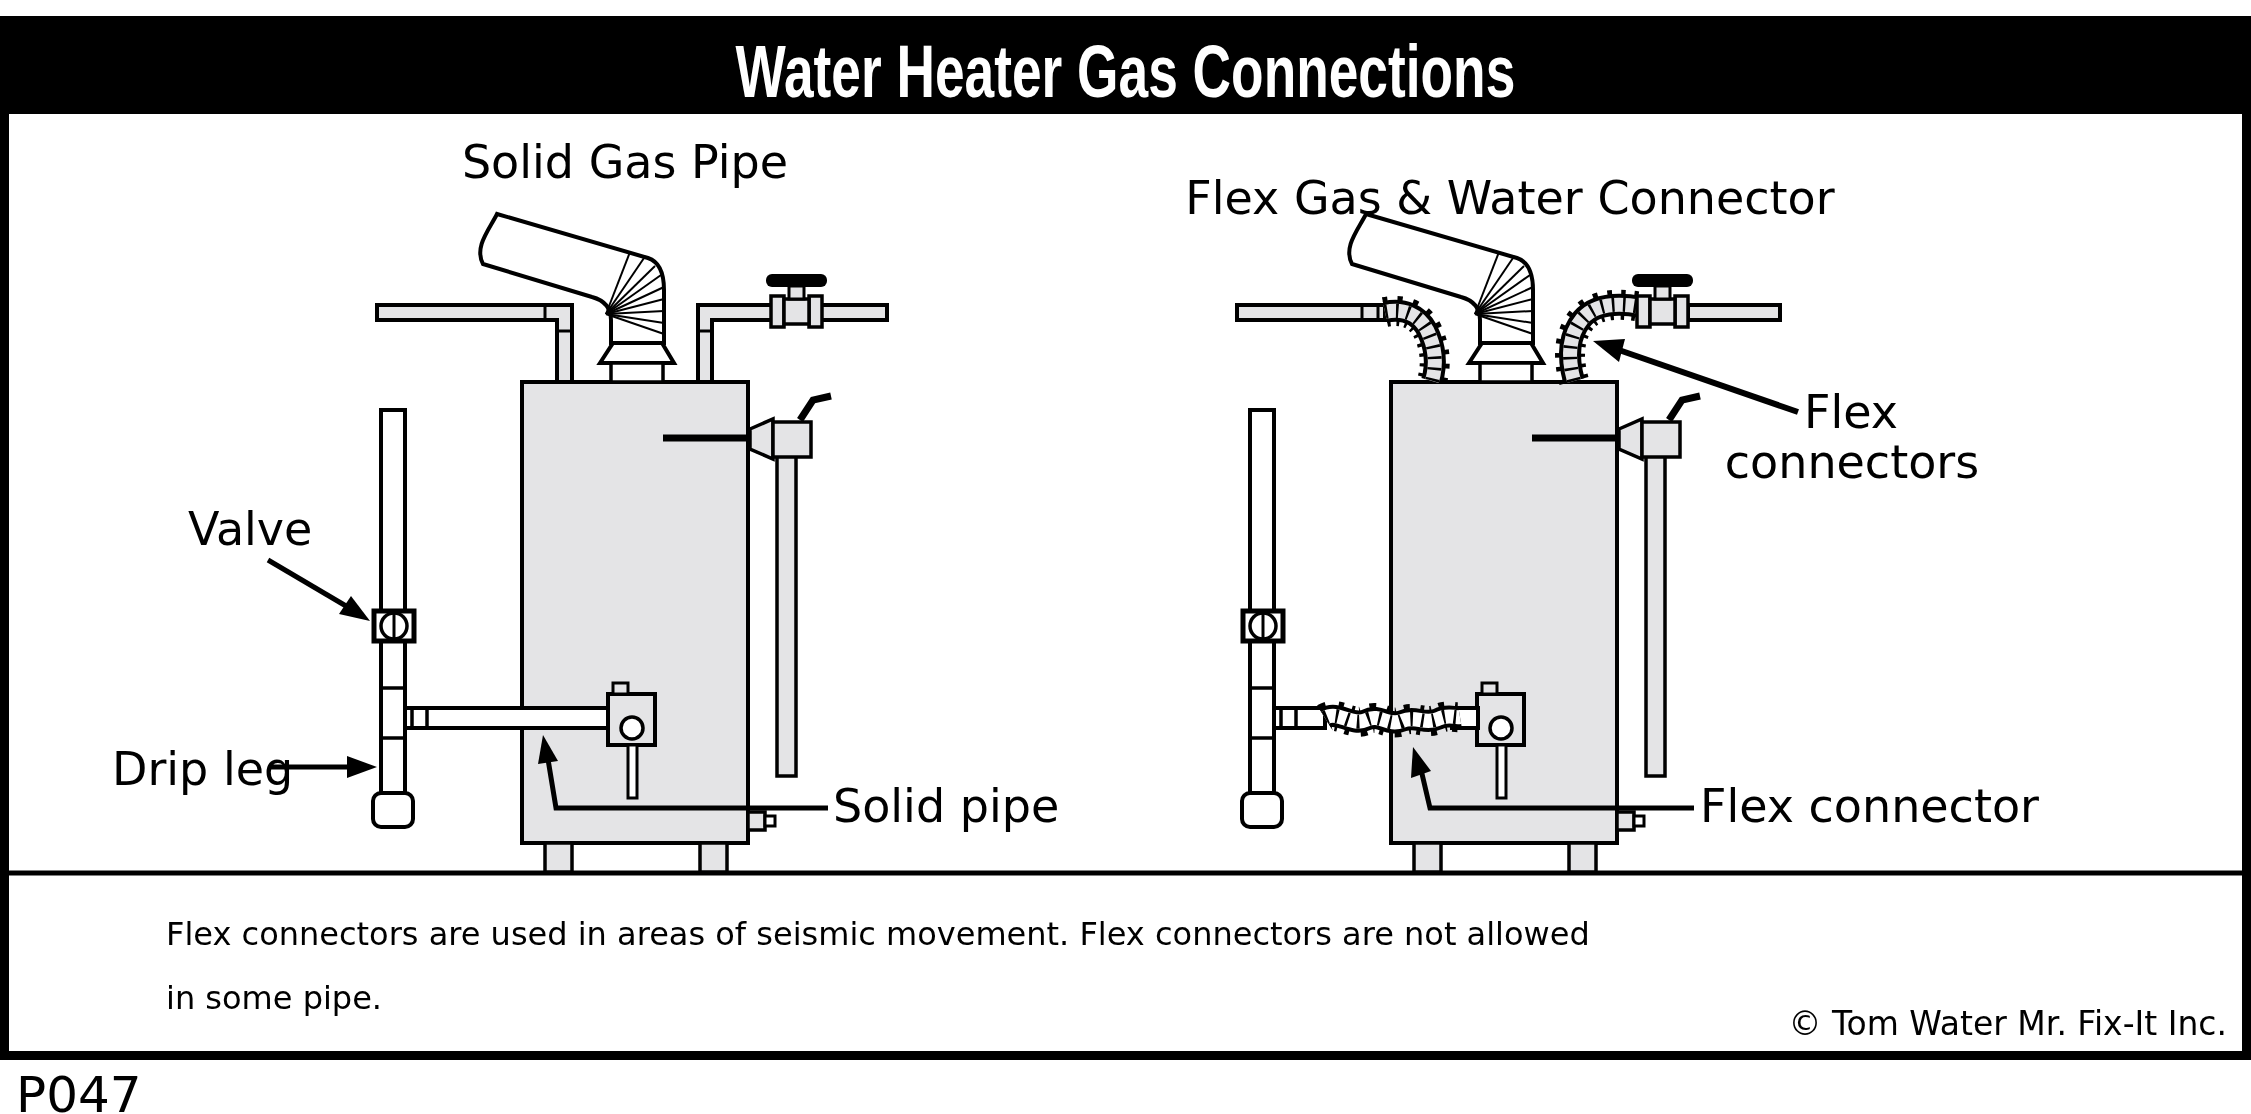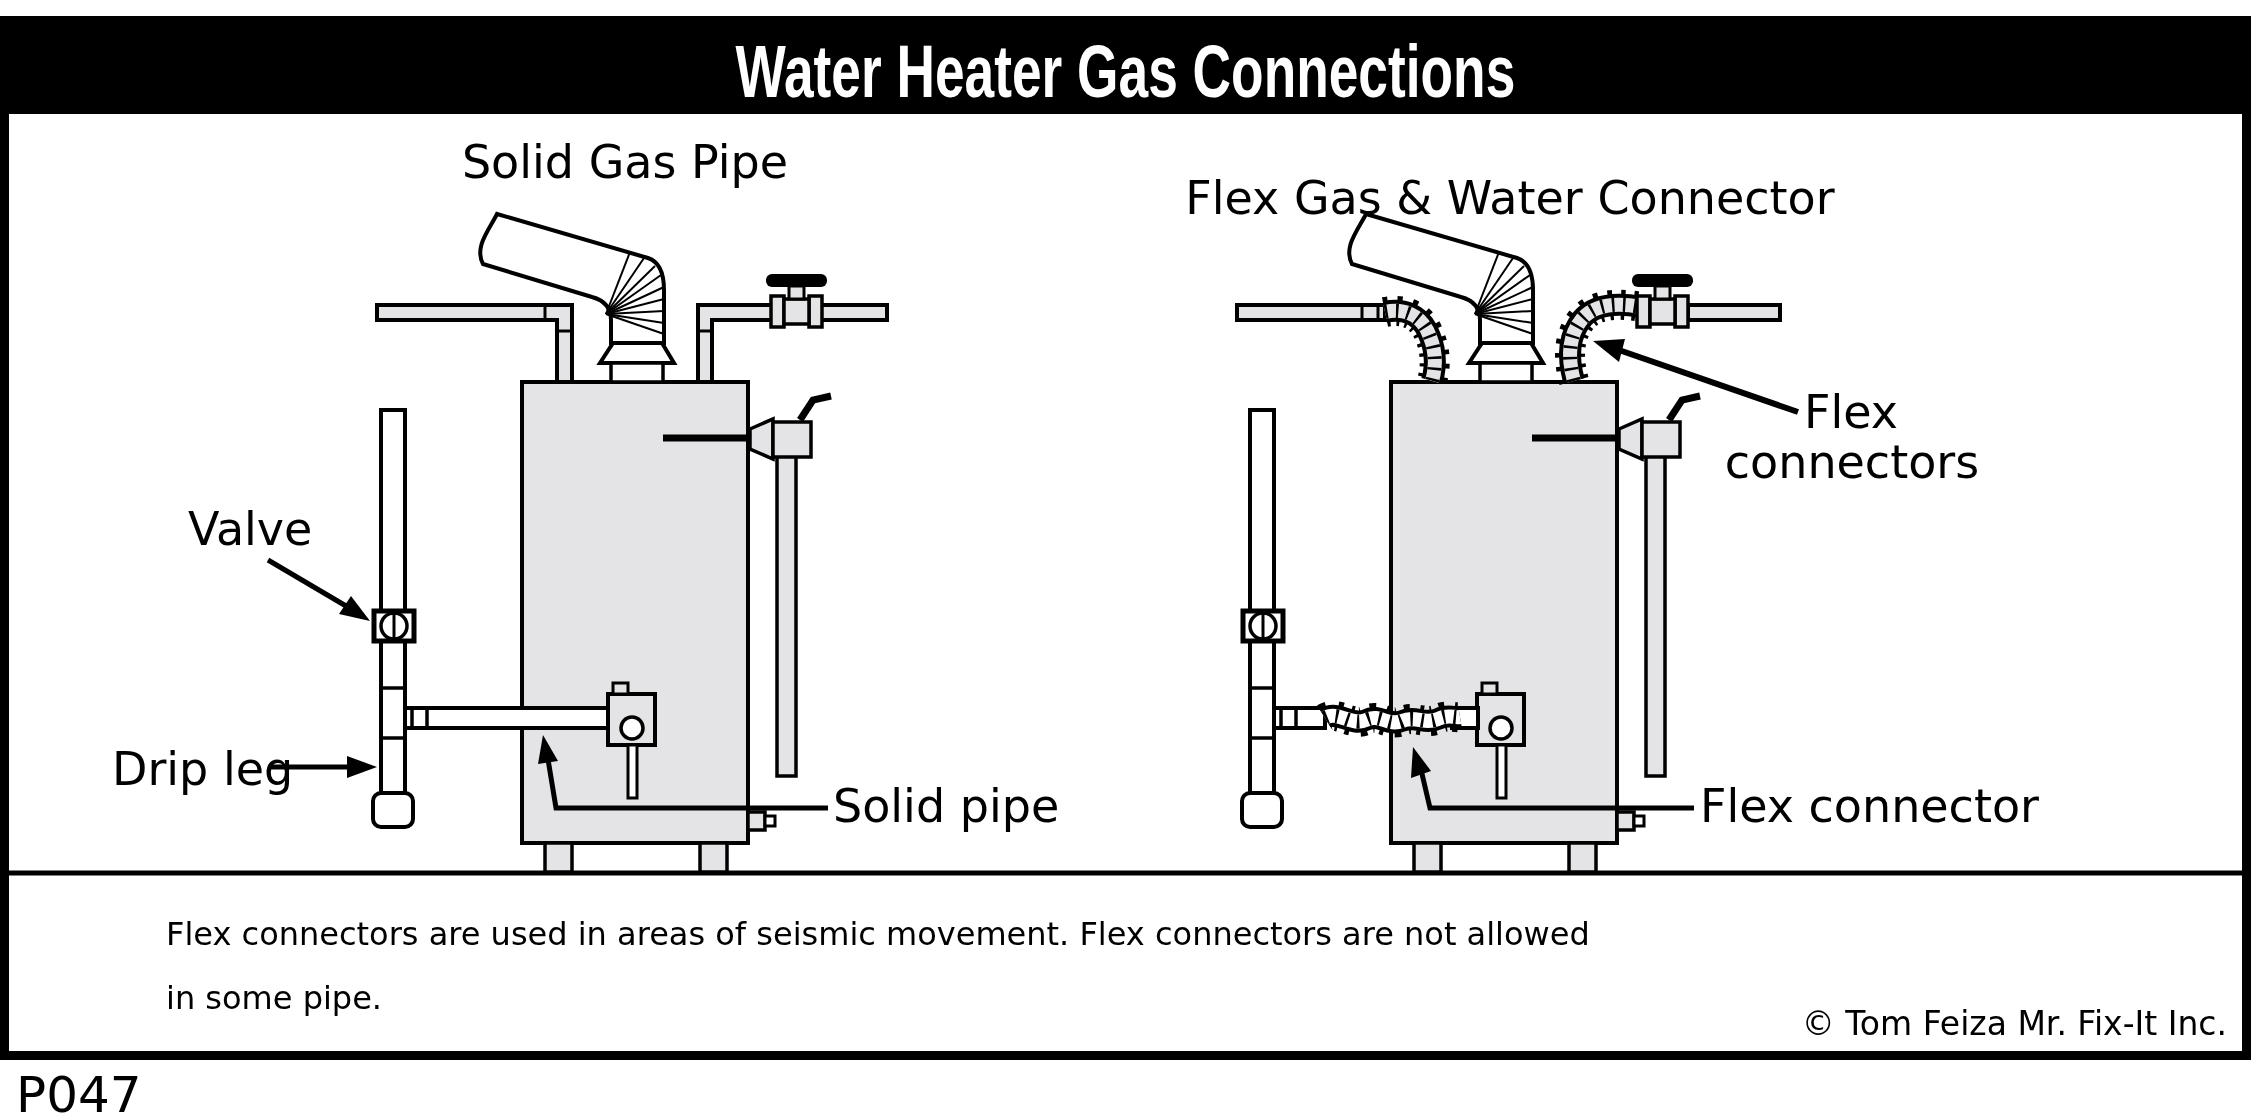--- a/index.html
+++ b/index.html
@@ -183,16 +183,16 @@
         <text class="lbl" x="1700" y="822">Flex connector</text>
       </g>
     </g>
   </svg>
 
   <div class="caption">
     <div>Flex connectors are used in areas of seismic movement. Flex connectors are not allowed</div>
     <div>in some pipe.</div>
   </div>
 
-  <div class="credit">© Tom Feiza Mr. Fix-It Inc.</div>
+  <div class="credit">© Tom Water Mr. Fix-It Inc.</div>
   <div class="code">P047</div>
 
 </div>
 
 </body></html>

